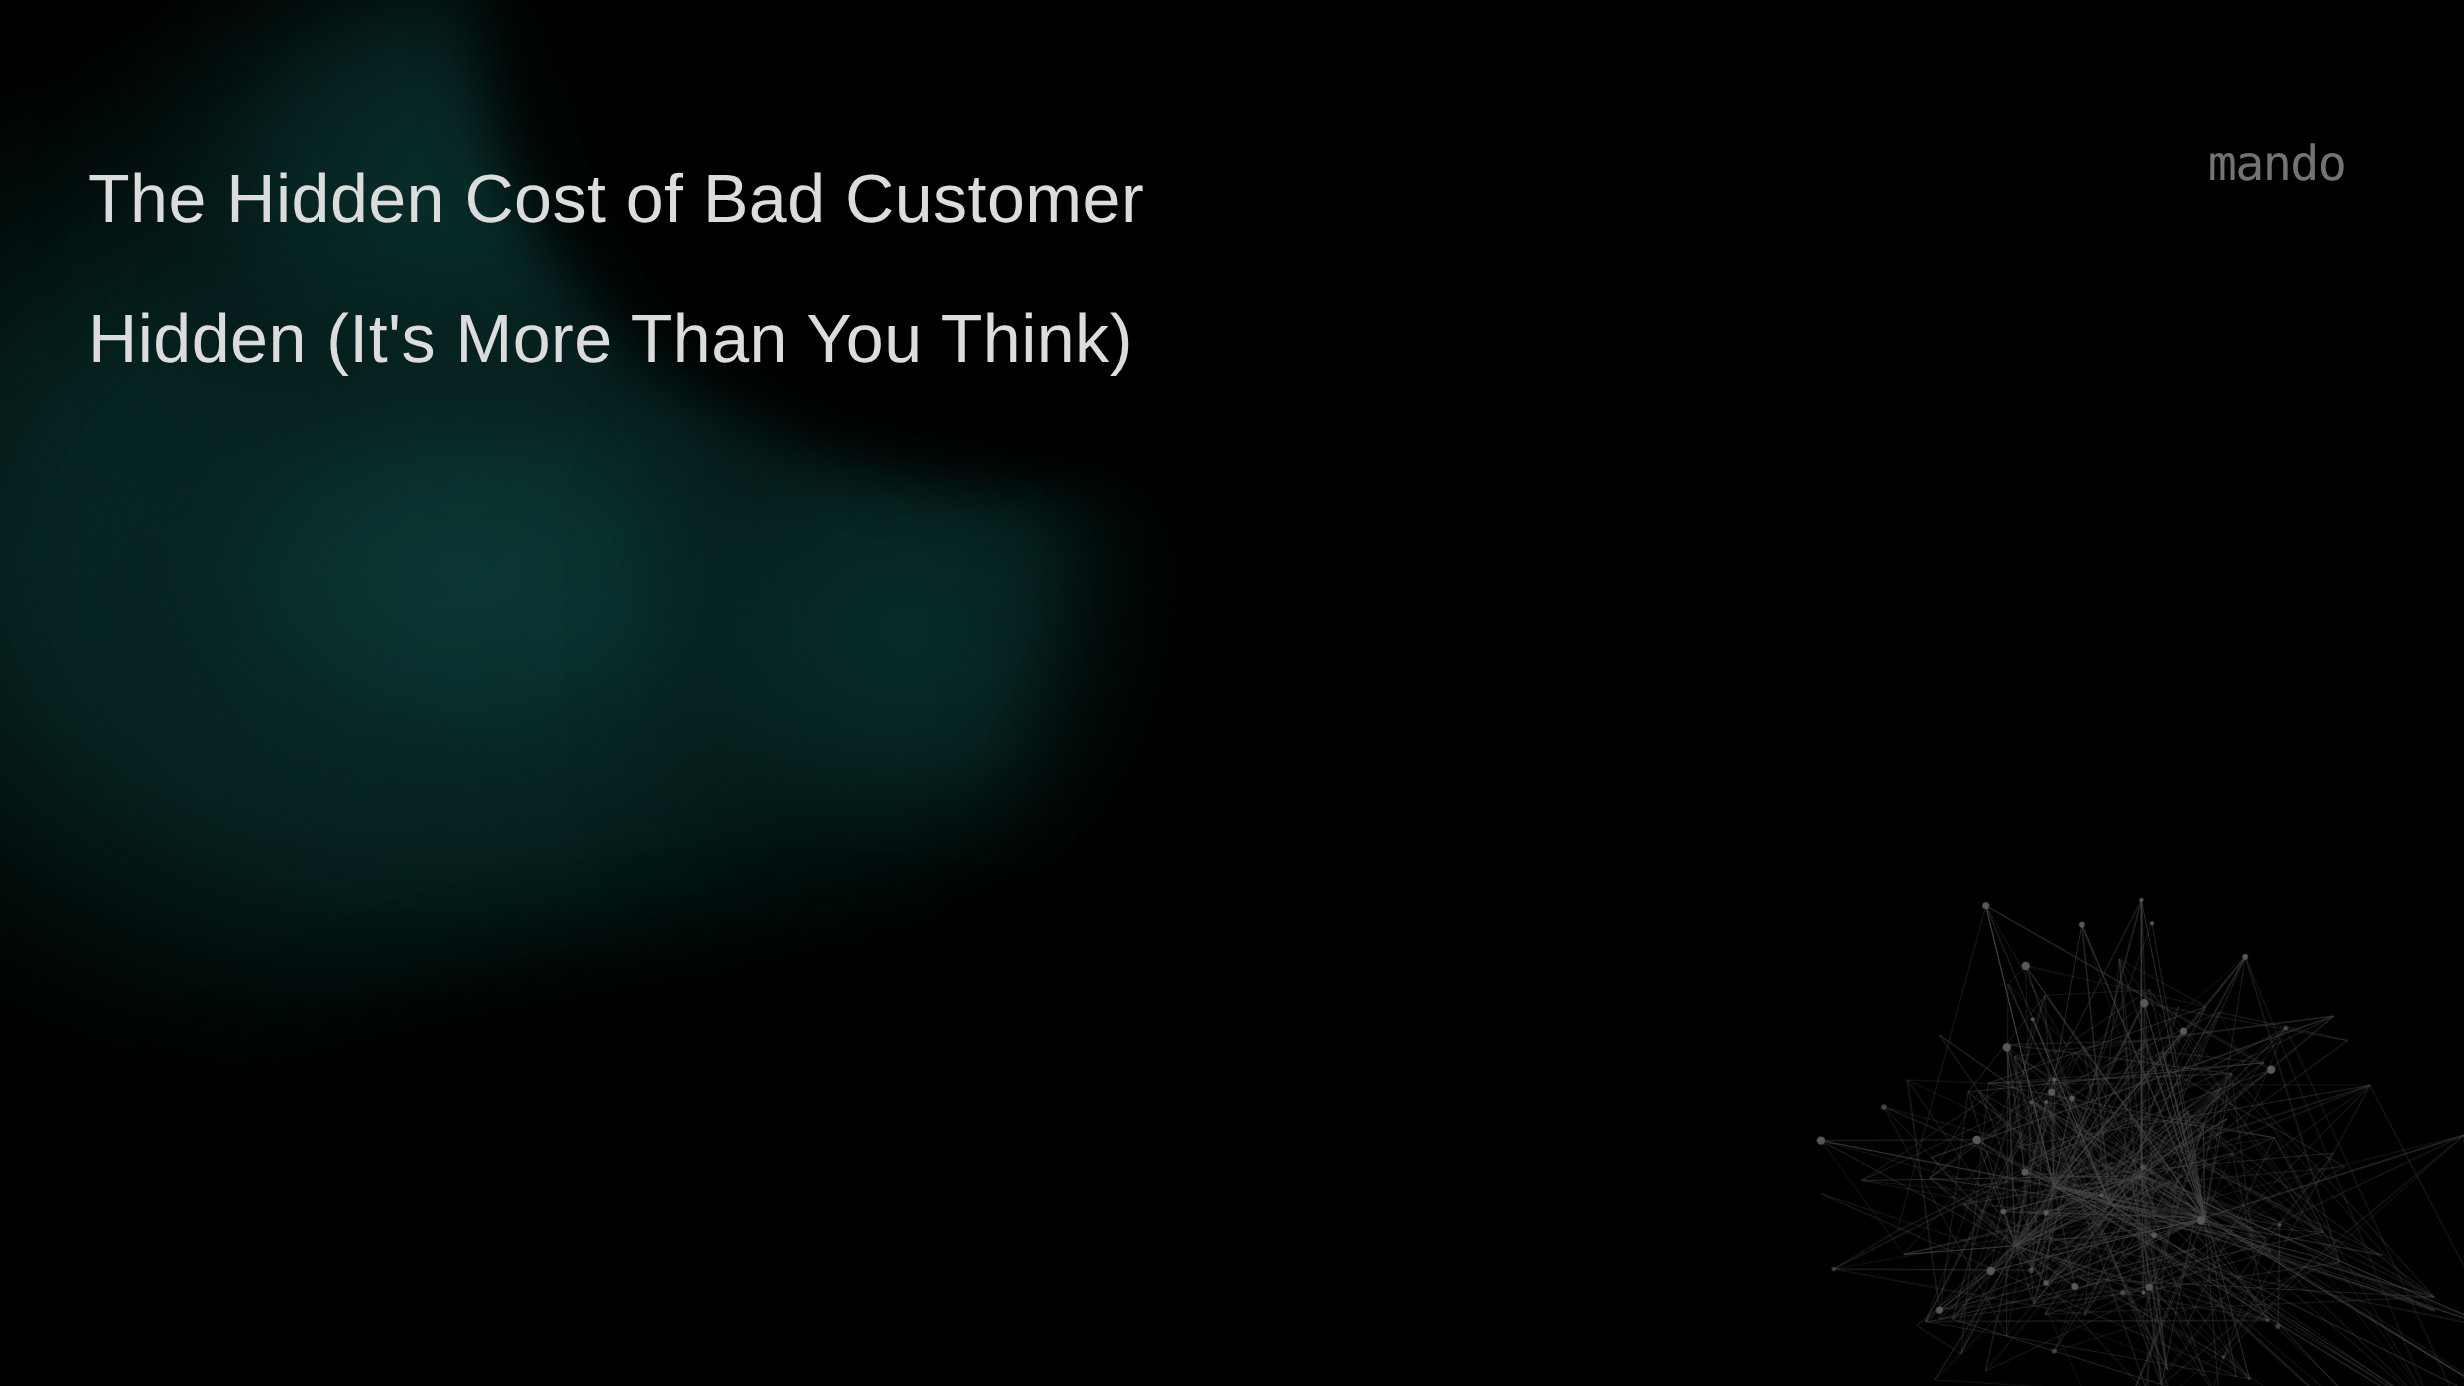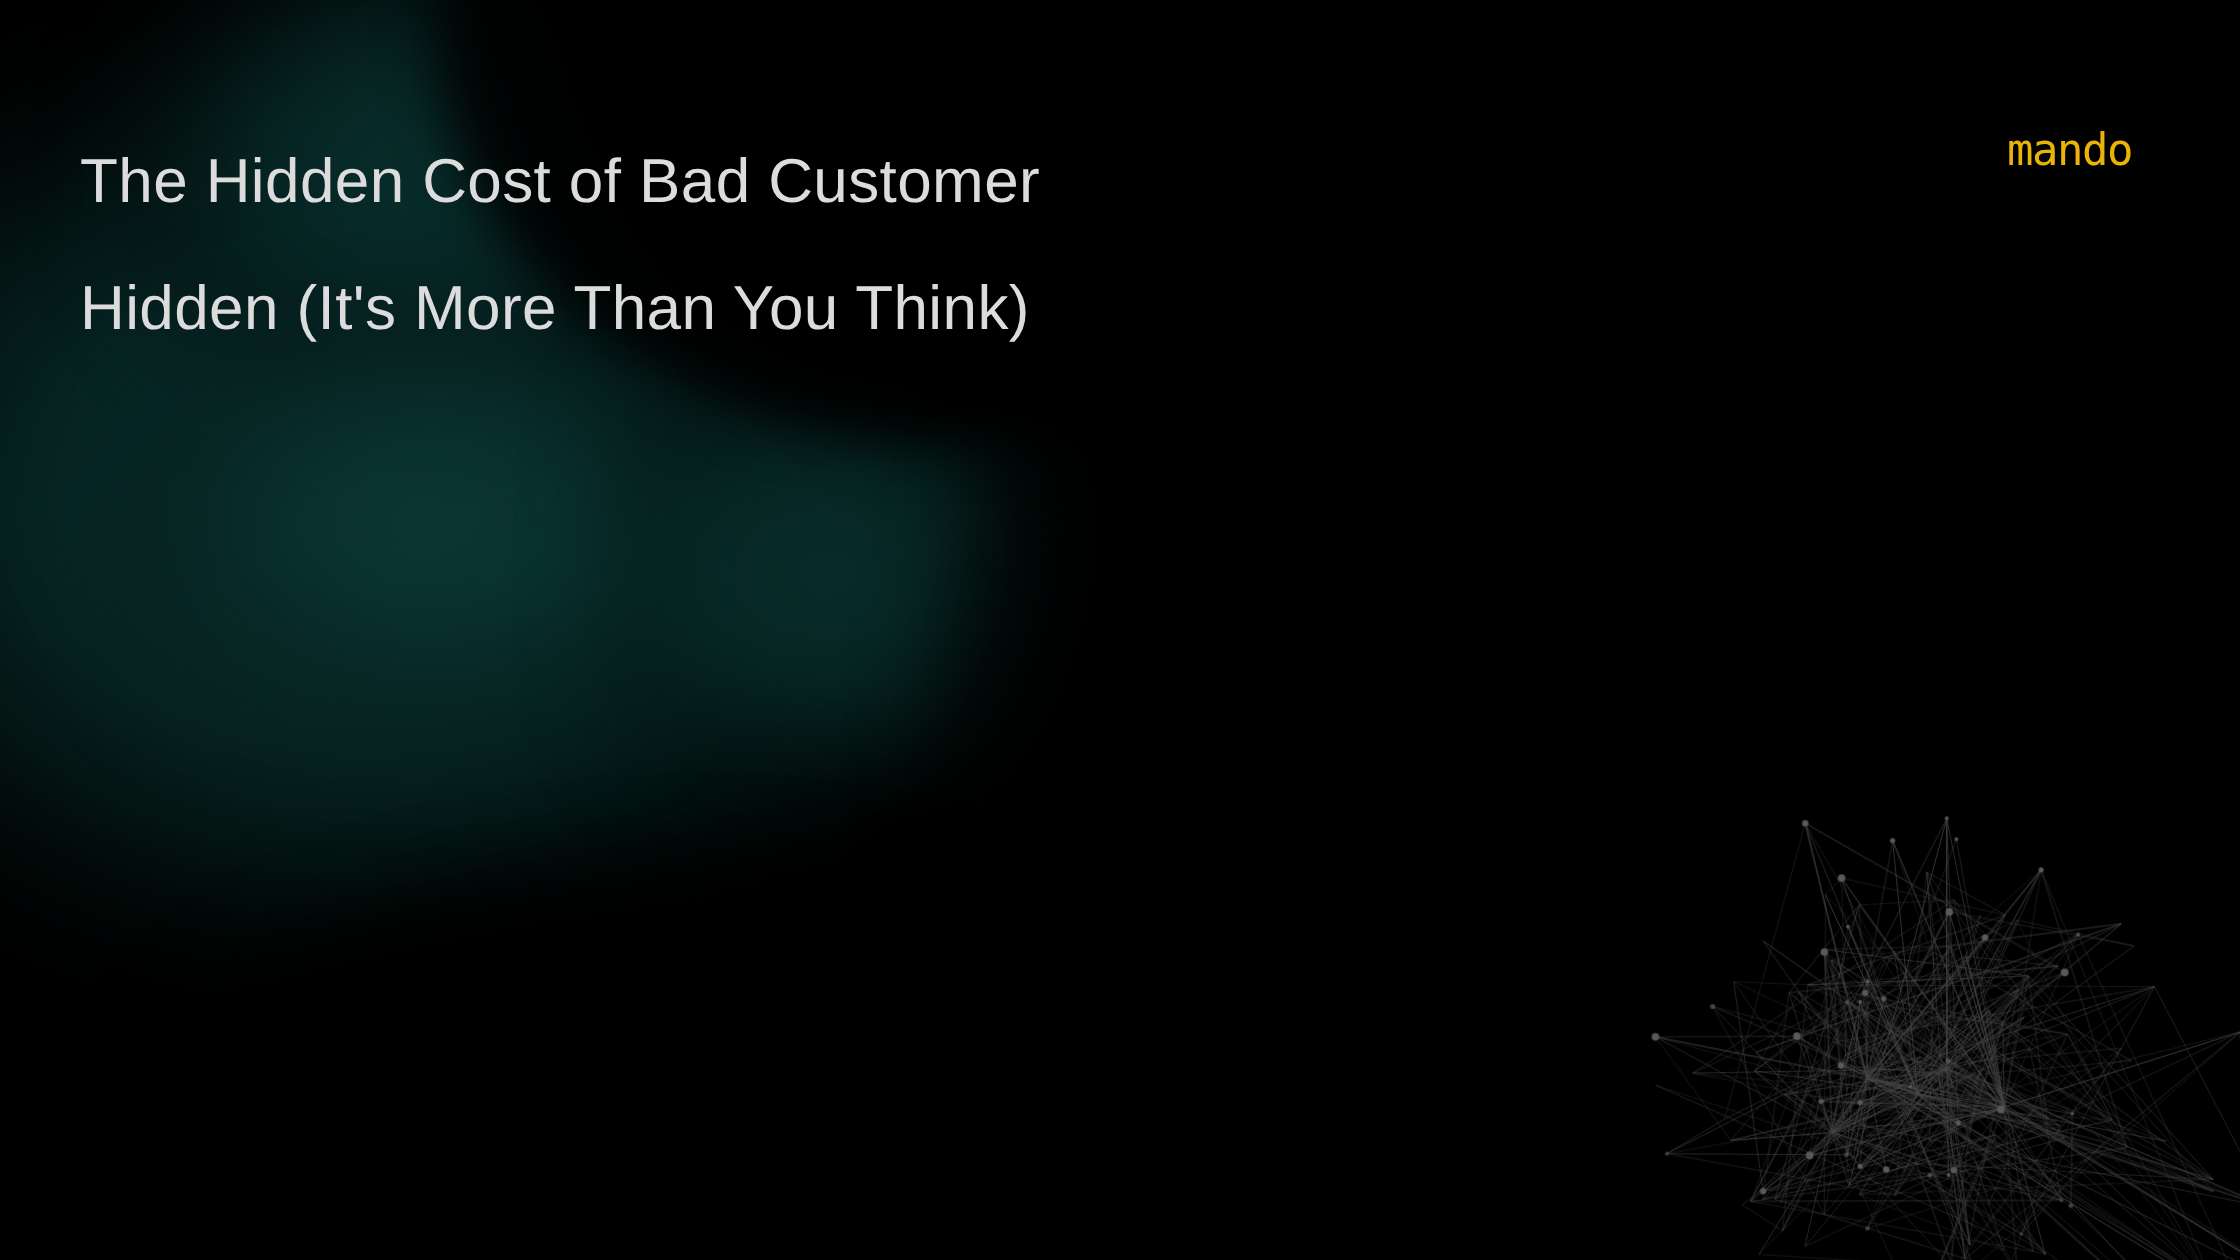--- a/index.html
+++ b/index.html
@@ -154,21 +154,21 @@
     letter-spacing: 0.4px;
     font-weight: 400;
     white-space: nowrap;
     text-rendering: geometricPrecision;
   }
 
   .logo {
     position: absolute;
     right: 108px;
     top: 128px;
-    color: #eab308;
+    color: #737373;
     font-family: "DejaVu Sans Mono", monospace;
     font-size: 44px;
     letter-spacing: -1.5px;
     font-weight: 400;
     line-height: 1;
   }
 </style>
 </head>
 <body>
 

